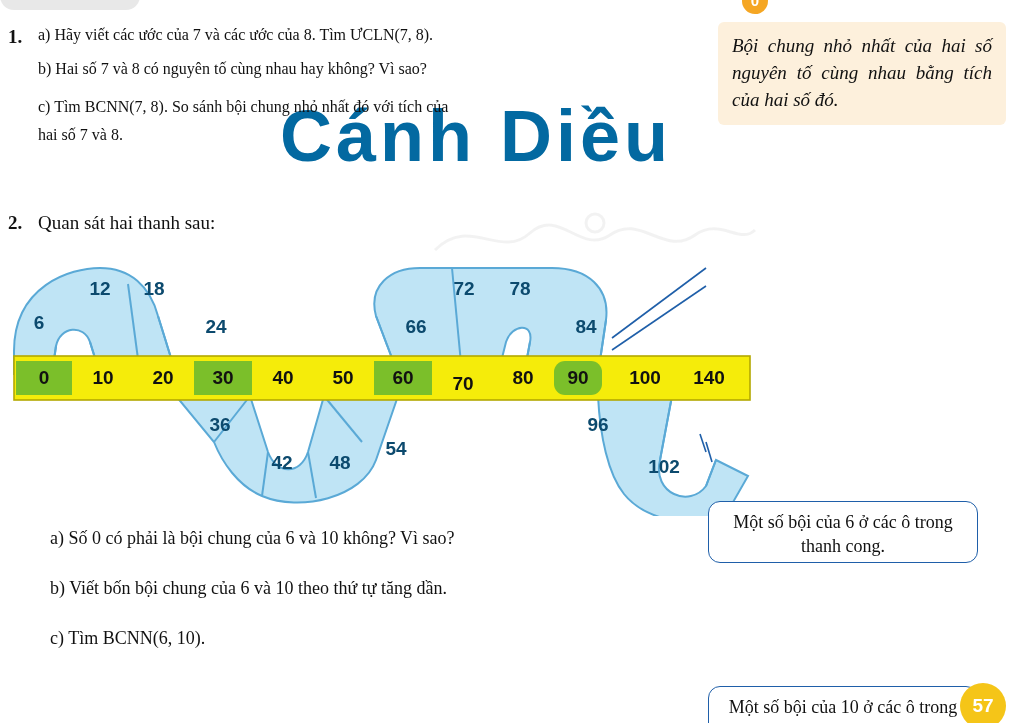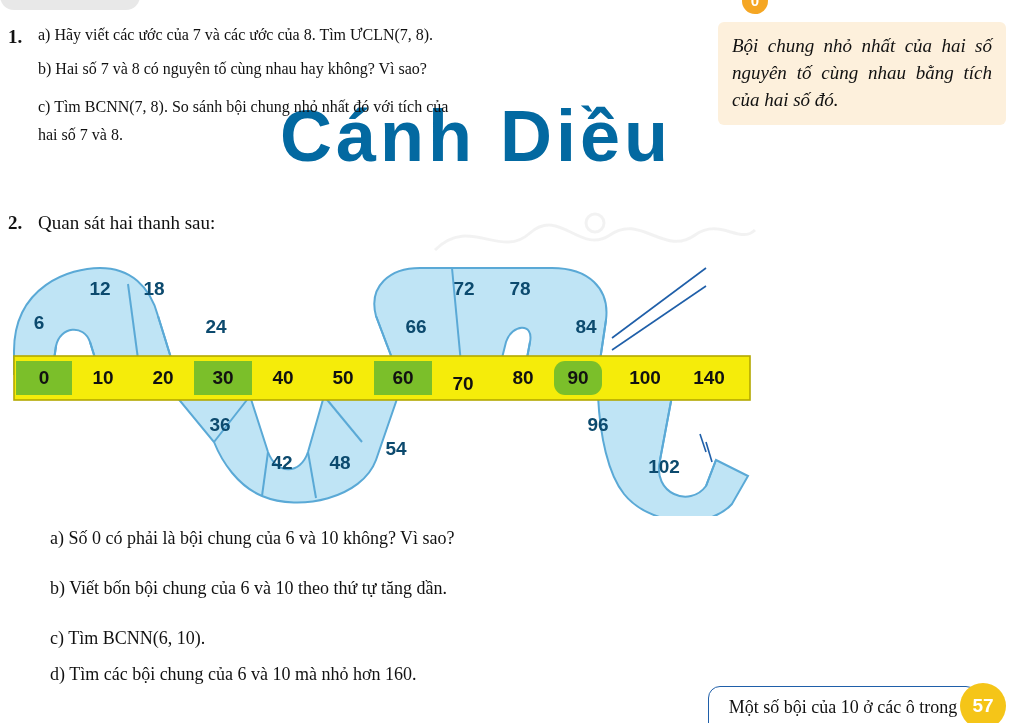--- a/index.html
+++ b/index.html
@@ -222,22 +222,22 @@
     <div class="cell-label" style="left:500px;top:32px;width:40px;">78</div>
     <div class="cell-label" style="left:566px;top:70px;width:40px;">84</div>
 
     <div class="cell-label" style="left:200px;top:168px;width:40px;">36</div>
     <div class="cell-label" style="left:262px;top:206px;width:40px;">42</div>
     <div class="cell-label" style="left:320px;top:206px;width:40px;">48</div>
     <div class="cell-label" style="left:376px;top:168px;width:40px;margin-top:24px;">54</div>
     <div class="cell-label" style="left:578px;top:168px;width:40px;">96</div>
     <div class="cell-label" style="left:640px;top:210px;width:48px;">102</div>
 
+    <div class="callout callout1">Một số bội của 6 ở các ô trong thanh cong.</div>
     <div class="callout callout2">Một số bội của 10 ở các ô trong thanh ngang.</div>
   </div>
 
   <div class="subq q-a">a) Số 0 có phải là bội chung của 6 và 10 không? Vì sao?</div>
   <div class="subq q-b">b) Viết bốn bội chung của 6 và 10 theo thứ tự tăng dần.</div>
   <div class="subq q-c">c) Tìm BCNN(6, 10).</div>
-  <div class="subq q-d">d) Tìm các bội chung của 6 và 10 mà nhỏ hơn 160.</div>
 
   <div class="page-num">57</div>
 </div>
 
 </body></html>

